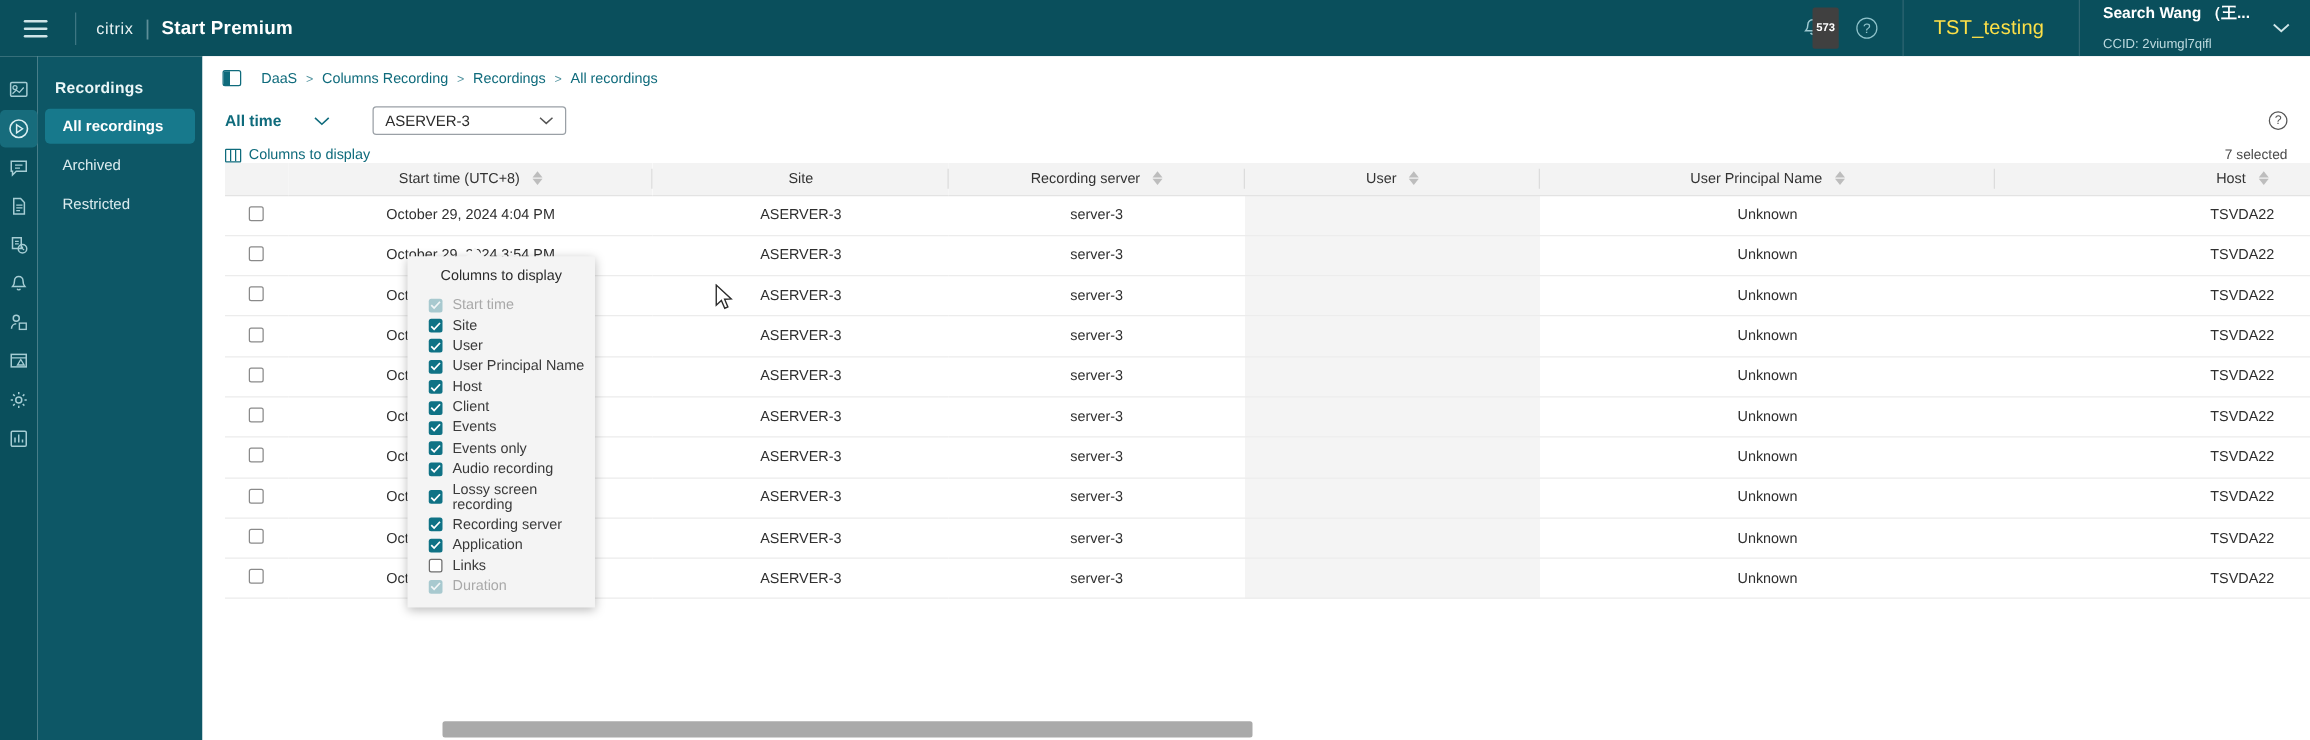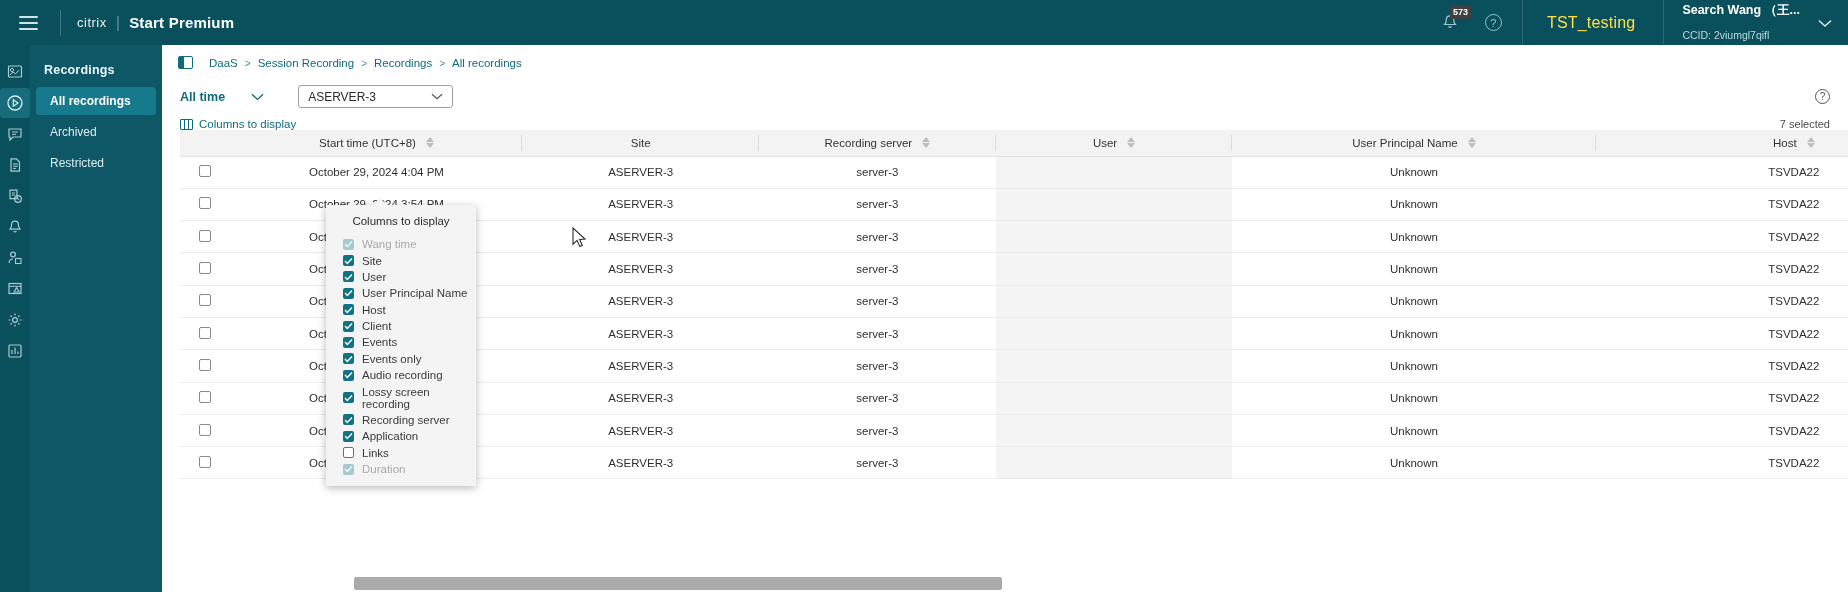--- a/index.html
+++ b/index.html
@@ -20,21 +20,21 @@
     gap: 4px; height: 45px; margin-left: 8px; cursor: pointer; }
   .hamburger span { display: block; width: 19px; height: 2px; background: #cfe5e8; border-radius: 1px; }
   .brand-divider { width: 1px; height: 26px; background: #3d7682; margin: 0 16px 0 12px; }
   .citrix-logo { font-size: 13px; letter-spacing: .5px; color: #e9f3f4; font-weight: 400; }
   .brand-pipe { color: #5e8f99; margin: 0 9px; font-size: 17px; }
   .brand-name { font-size: 15px; font-weight: bold; color: #ffffff; letter-spacing: .2px; }
   .top-right { margin-left: auto; display: flex; align-items: center; height: 45px; }
   .bell-wrap { position: relative; width: 34px; height: 45px; display: flex; align-items: center; justify-content: center; cursor: pointer; }
   .badge {
     position: absolute; top: 6px; left: 17px; background: #404040; color: #fff;
-    font-size: 9px; line-height: 11px; padding: 1px 3px; border-radius: 2px; font-weight: bold;
+    font-size: 9px; line-height: 11px; padding: 11px 3px; border-radius: 2px; font-weight: bold;
   }
   .help-circle {
     width: 17px; height: 17px; border-radius: 50%; border: 1.4px solid #8fc3cb;
     color: #8fc3cb; font-size: 11px; display: flex; align-items: center; justify-content: center;
     margin: 0 12px 0 18px; cursor: pointer;
   }
   .top-sep { width: 1px; height: 45px; background: #2e6672; margin: 0 4px 0 8px; }
   .tenant { font-size: 16px; color: #fde047; padding: 0 20px; letter-spacing: .2px; cursor: pointer; text-align: center; }
   .user-block { padding: 0 6px 0 14px; line-height: 1.25; cursor: pointer; }
   .user-name { font-size: 12.5px; font-weight: bold; color: #ffffff; }
@@ -271,21 +271,21 @@
 
     <div class="main">
 
       <div class="crumbbar">
         <div class="panel-icon">
             <i></i>
           </div>
         <div class="crumbs">
           <span class="c">DaaS</span>
           <span class="sep">&gt;</span>
-          <span class="c">Session Recording</span>
+          <span class="c">Columns Recording</span>
           <span class="sep">&gt;</span>
           <span class="c">Recordings</span>
           <span class="sep">&gt;</span>
           <span class="c last">All recordings</span>
         </div>
       </div>
 
       <div class="filters">
         <div class="alltime">
           <span>All time</span>
@@ -489,21 +489,21 @@
       <div class="popup">
         <div class="popup-arrow"></div>
         <div class="popup-title">Columns to display</div>
         <div id="popup-items">
             <div class="popup-item disabled">
               <span class="chk dim">
                 <svg width="9" height="8" viewBox="0 0 9 8">
                   <path d="M1 4.1 3.3 6.4 8 1.4" fill="none" stroke="#f2f6f7" stroke-width="1.4"></path>
                 </svg>
               </span>
-              <span>Wang time</span>
+              <span>Start time</span>
             </div>
             <div class="popup-item">
               <span class="chk">
                 <svg width="9" height="8" viewBox="0 0 9 8">
                   <path d="M1 4.1 3.3 6.4 8 1.4" fill="none" stroke="#fff" stroke-width="1.4"></path>
                 </svg>
               </span>
               <span>Site</span>
             </div>
             <div class="popup-item">

